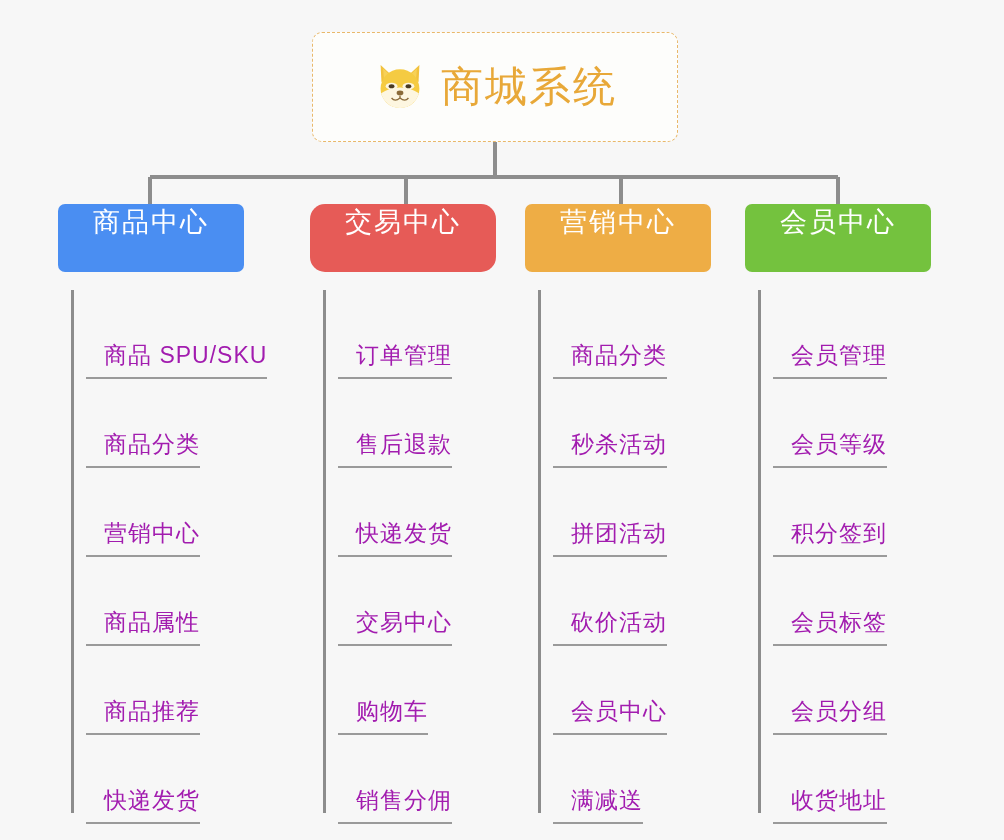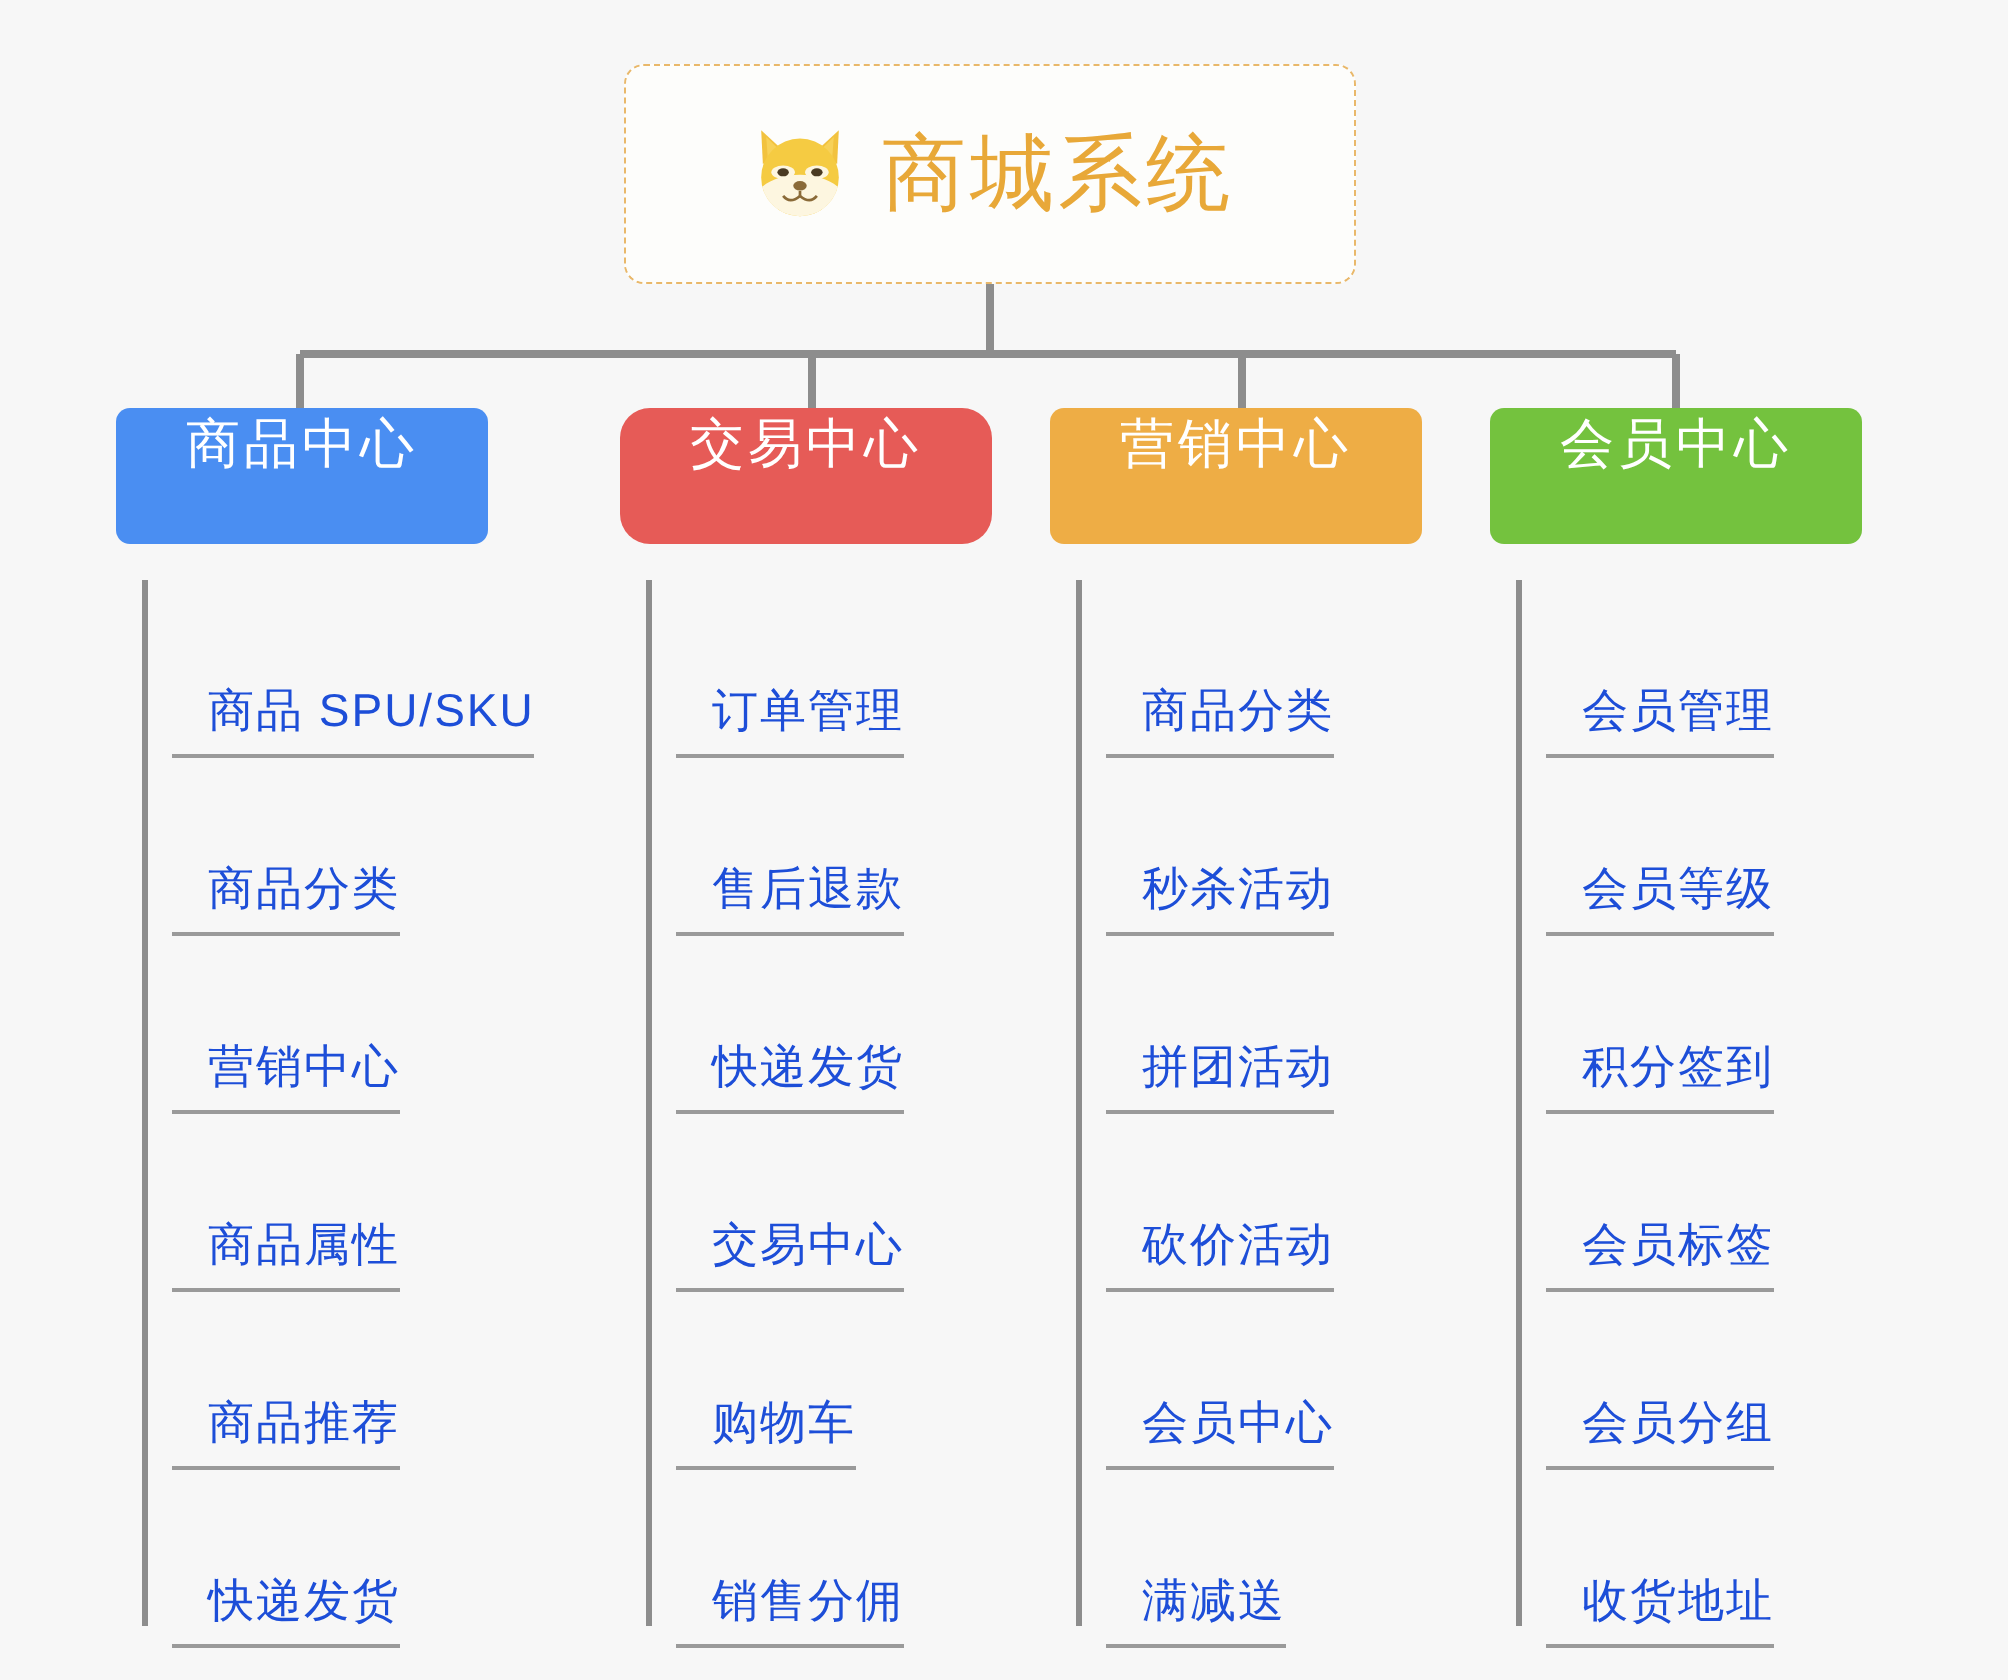--- a/index.html
+++ b/index.html
@@ -106,21 +106,21 @@
   .leaf-item {
     position: relative;
     height: 89px;
     box-sizing: border-box;
     display: flex;
     align-items: flex-end;
     padding-left: 32px;
   }
   .leaf-label {
     font-size: 23px;
-    color: #1d4ed8;
+    color: #a21caf;
     white-space: nowrap;
     padding-bottom: 6px;
     border-bottom: 2px solid #9a9a9a;
     display: inline-block;
     margin-left: -18px;
     padding-left: 18px;
     letter-spacing: 1px;
   }
 </style>
 </head>

